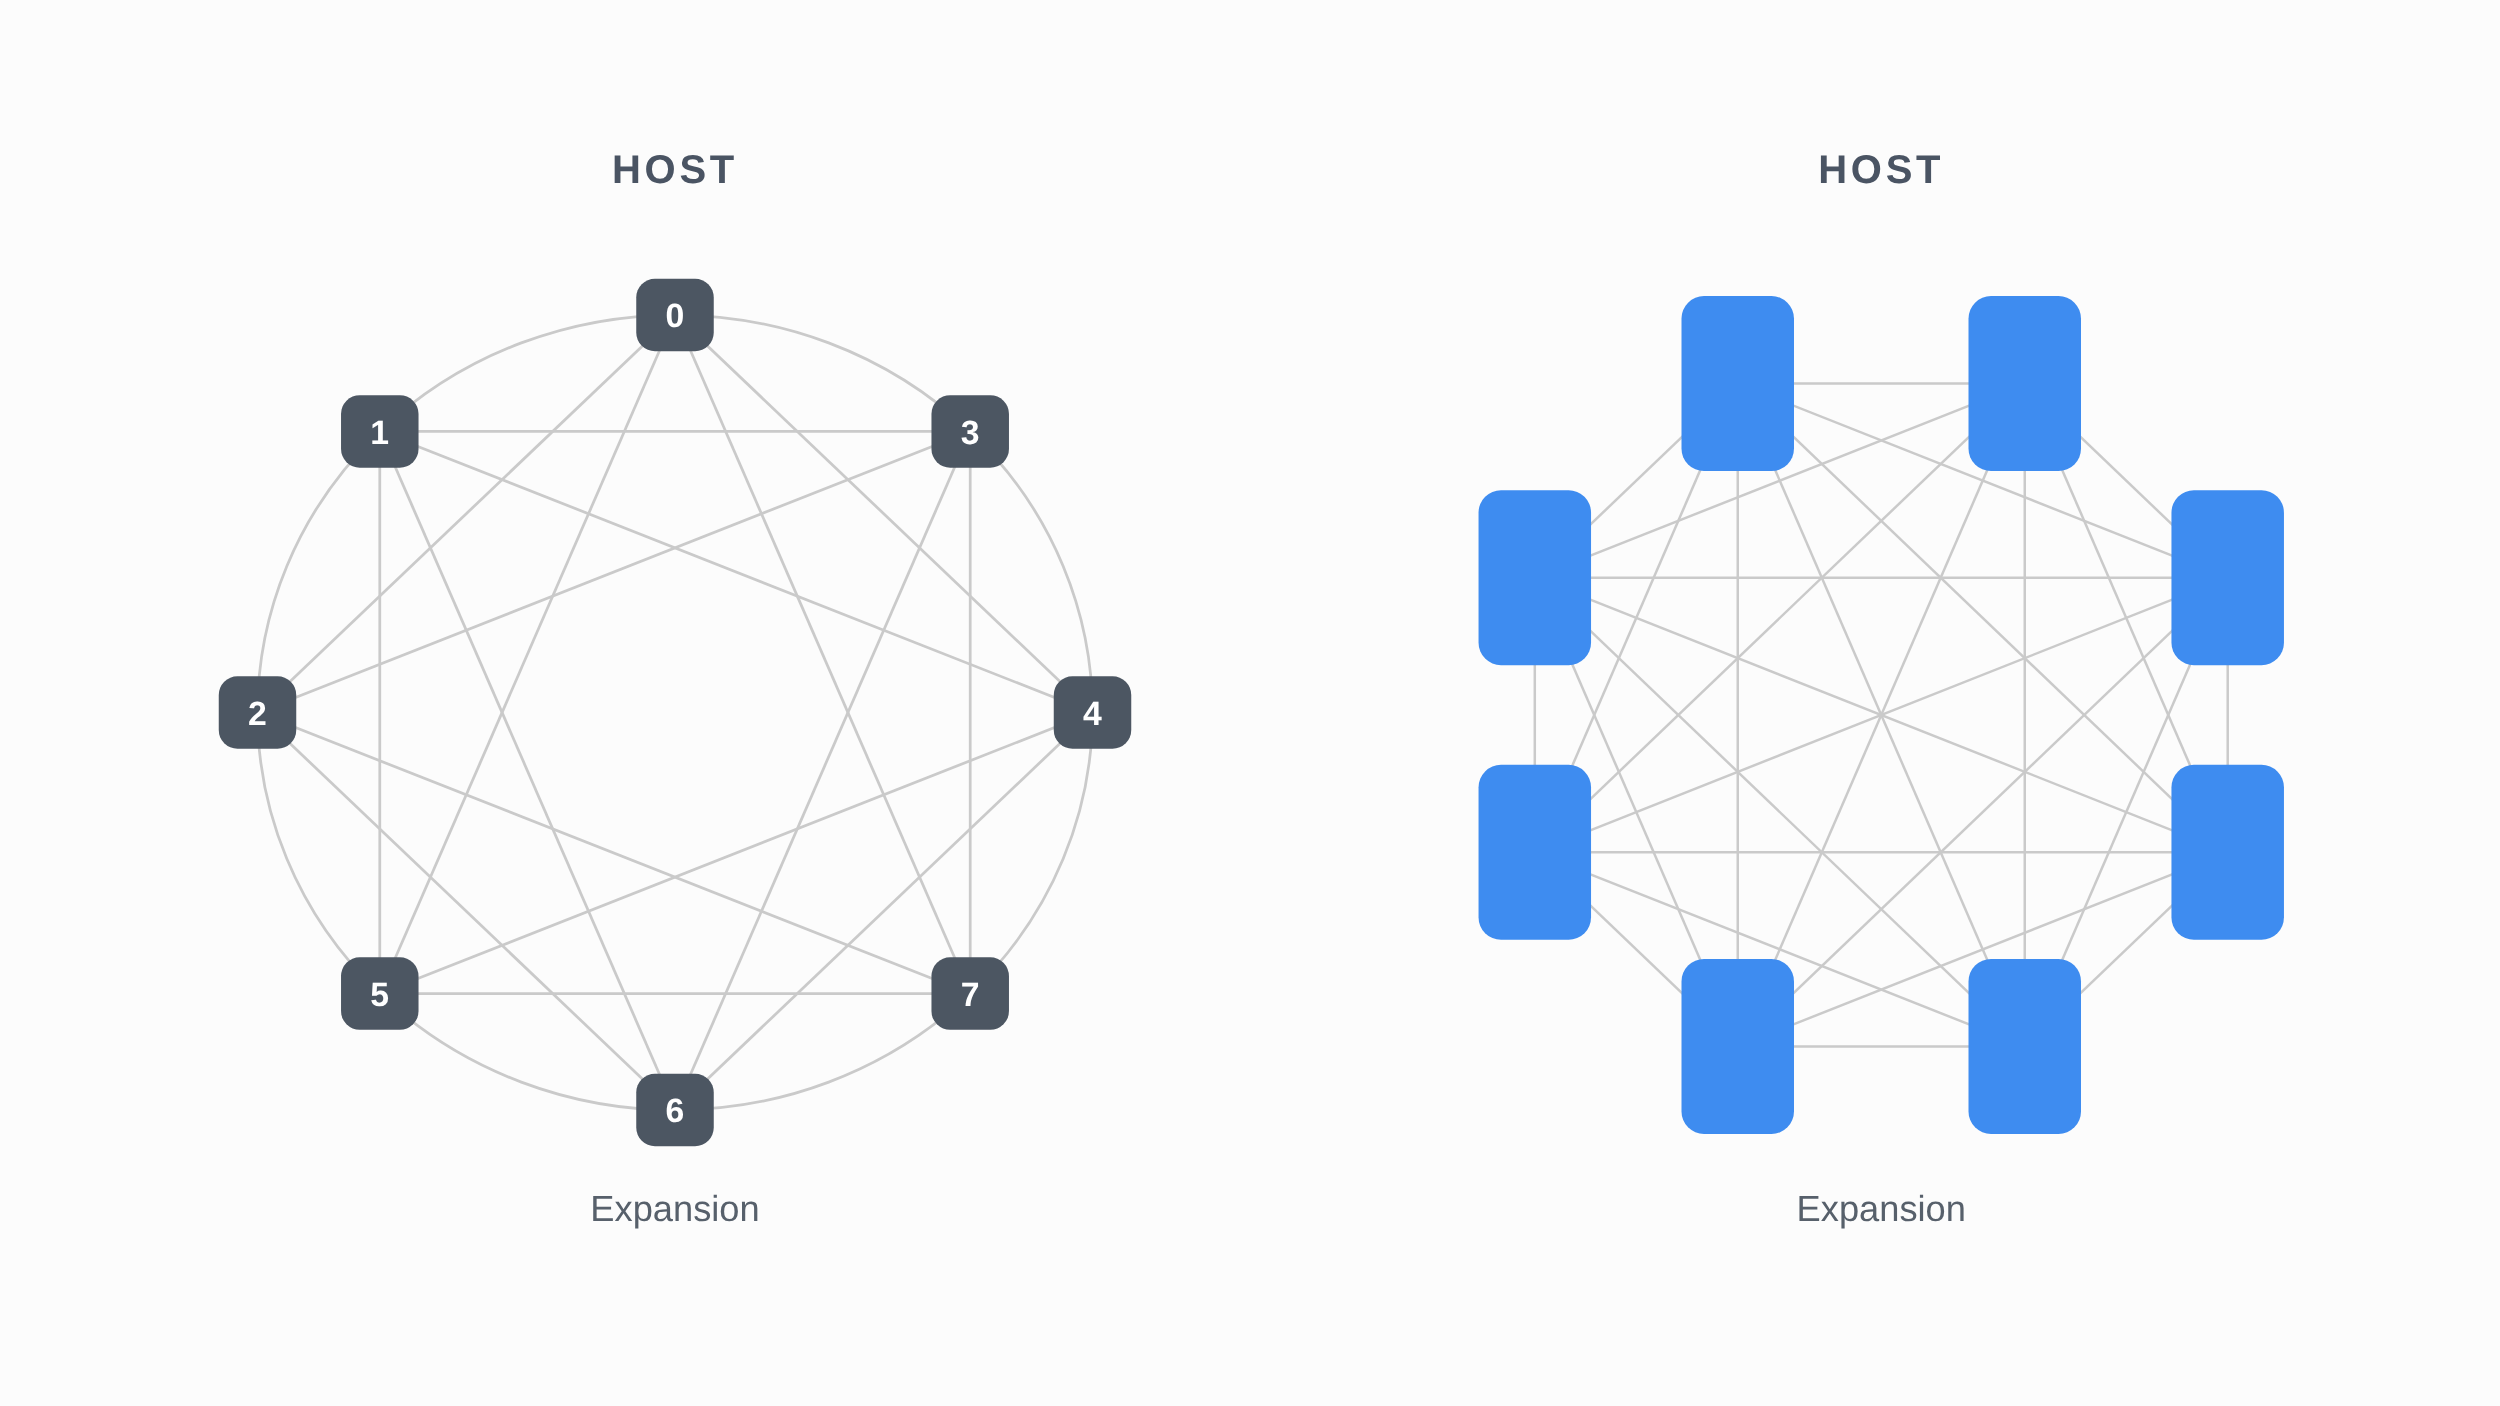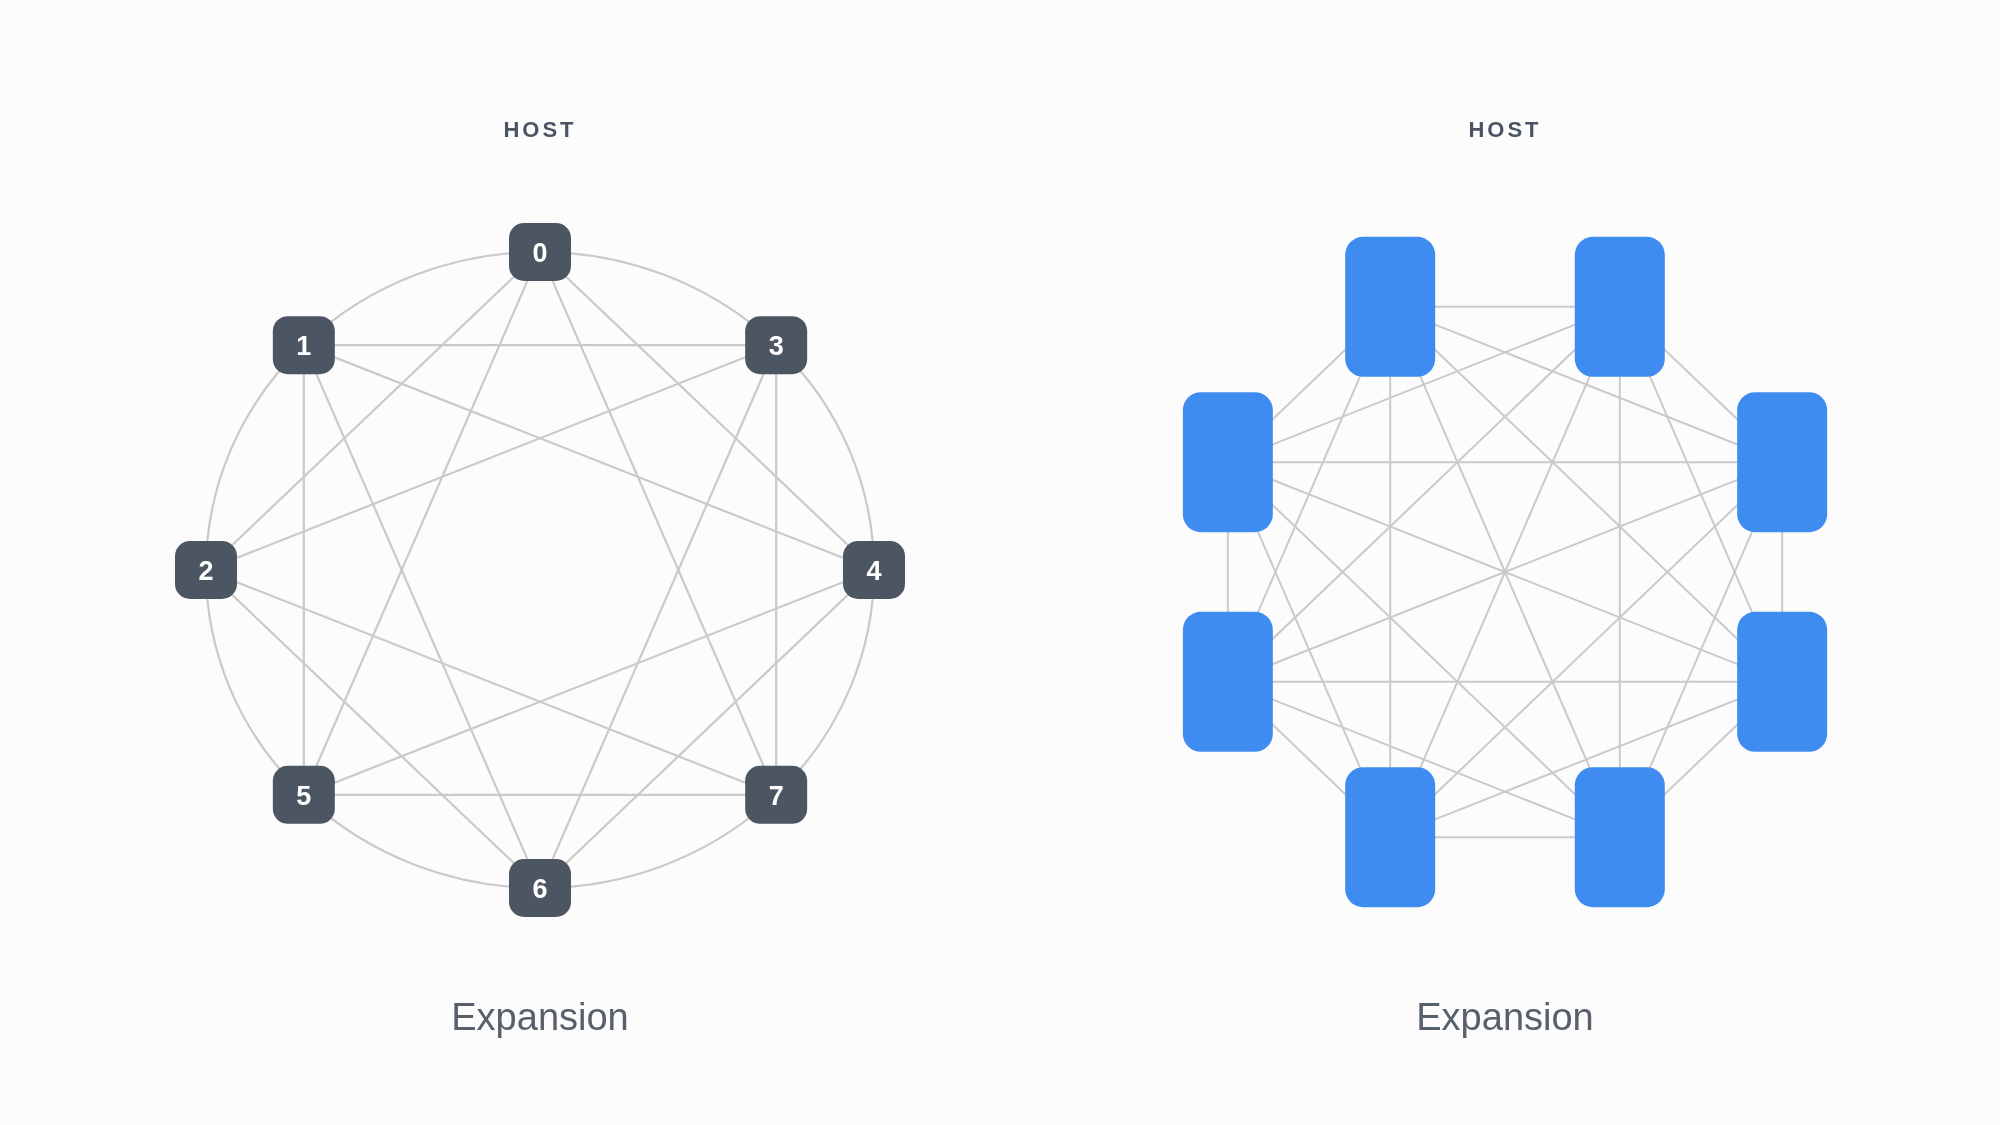--- a/index.html
+++ b/index.html
@@ -18,33 +18,33 @@
   .topology-svg {
     position: absolute;
     left: 0;
     top: 0;
   }
   .diagram-title {
     position: absolute;
     width: 600px;
     top: 117px;
     text-align: center;
-    font-size: 22px;
+    font-size: 32px;
     font-weight: bold;
     letter-spacing: 3px;
     color: #4a5463;
   }
   .diagram-title.left  { left: 240px; }
   .diagram-title.right { left: 1205px; }
   .diagram-caption {
     position: absolute;
     width: 600px;
-    top: 996px;
+    top: 952px;
     text-align: center;
-    font-size: 38px;
+    font-size: 29px;
     font-weight: 400;
     color: #57606b;
   }
   .diagram-caption.left  { left: 240px; }
   .diagram-caption.right { left: 1205px; }
 </style>
 </head>
 <body style="background: rgb(252, 252, 252);">
 
 <div class="canvas" style="background: rgb(252, 252, 252);">

